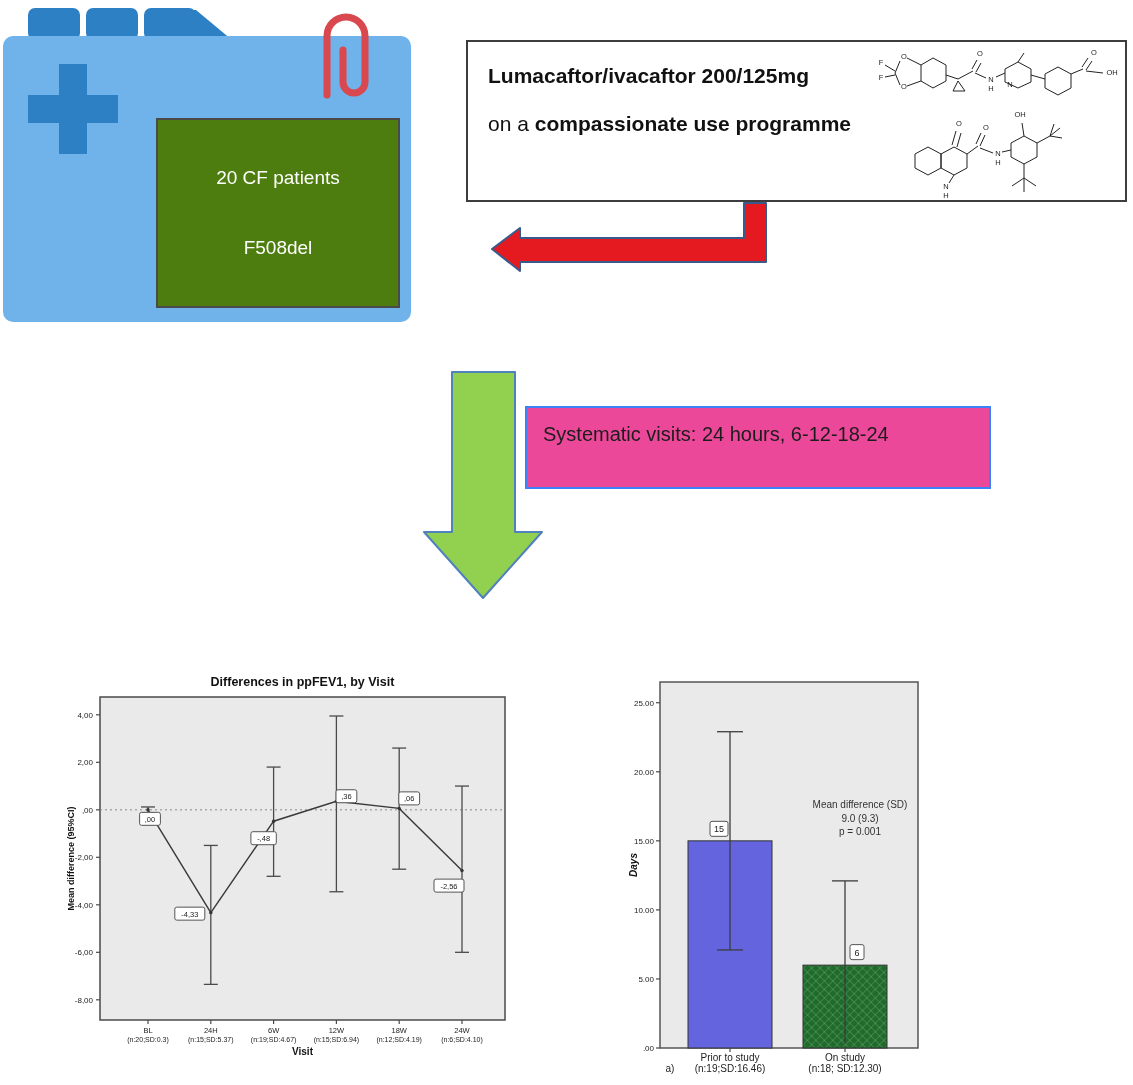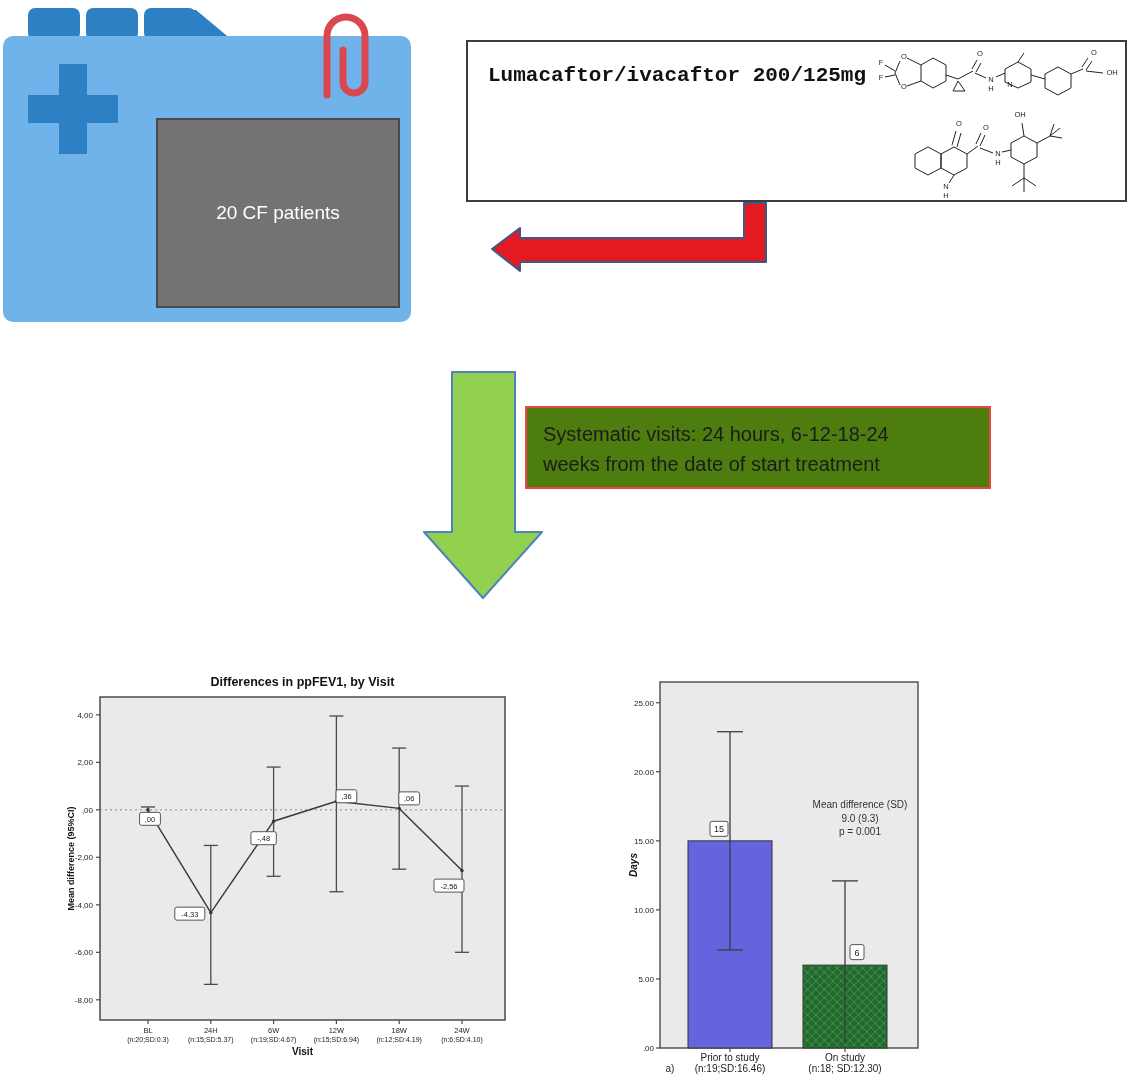--- a/index.html
+++ b/index.html
@@ -7,51 +7,53 @@
           font-family:"Liberation Sans",sans-serif;}
   .abs{position:absolute;}
   
   .note-box{left:156px;top:118px;width:240px;height:186px;border:2px solid #4a4a4a;
             display:flex;flex-direction:column;justify-content:space-evenly;text-align:center;}
   .note-line{color:#fff;font-size:19px;}
   
   .drug-box{left:466px;top:40px;width:661px;height:162px;background:#fff;border:2px solid #3d3d3d;box-sizing:border-box;}
   .drug-text{position:absolute;left:20px;top:10px;width:420px;}
   .drug-line{font-size:21px;color:#111;line-height:48px;white-space:nowrap;}
-  .bold{font-weight:bold;font-family:Liberation Mono, monospace;}
+  .bold{font-weight:bold;}
   .mol{position:absolute;}
   
-  .visits-box{left:525px;top:406px;width:466px;height:83px;border:2px solid #ef4444;background:#4d7c0f;
+  .visits-box{left:525px;top:406px;width:466px;height:83px;border:2px solid #3b82f6;background:#ec4899;
               box-sizing:border-box;padding:11px 16px;}
   .visits-line{font-size:20px;color:#1c1c1c;line-height:30px;white-space:nowrap;}
   svg text{font-family:"Liberation Sans",sans-serif;}
 </style>
 </head>
 <body>
 
 <div id="canvas">
 
   <svg class="abs" style="left:0;top:0" width="420" height="330">
     <rect x="28" y="8" width="52" height="32" rx="7" fill="#2E80C4"></rect>
     <rect x="86" y="8" width="52" height="32" rx="7" fill="#2E80C4"></rect>
     <rect x="144" y="8" width="52" height="32" rx="7" fill="#2E80C4"></rect>
     <polygon points="170,10 196,10 232,40 170,40" fill="#2E80C4"></polygon>
     <rect x="3" y="36" width="408" height="286" rx="10" fill="#6FB3EA"></rect>
     <rect x="59" y="64" width="28" height="90" fill="#2E80C4"></rect>
     <rect x="28" y="95" width="90" height="28" fill="#2E80C4"></rect>
     <path d="M327,95 V36 a19,19 0 0 1 38,0 V82 a11,11 0 0 1 -22,0 V50" fill="none" stroke="#D9474F" stroke-width="7" stroke-linecap="round"></path>
   </svg>
 
-  <div class="abs note-box" style="background:#737373">
+  <div class="abs note-box" style="background:#4d7c0f">
     <div class="note-line">20 CF patients</div>
+    <div class="note-line">F508del</div>
   </div>
 
   <div class="abs drug-box">
     <div class="drug-text">
       <div class="drug-line bold">Lumacaftor/ivacaftor 200/125mg</div>
+      <div class="drug-line"><span>on a </span><span class="bold">compassionate use programme</span></div>
     </div>
     <svg id="mol-lumacaftor" class="mol" style="left:405px;top:3px" width="250" height="72" viewBox="0 0 250 72">
         <line x1="12" y1="20" x2="22" y2="26" stroke="#222" stroke-width="1"></line>
         <line x1="12" y1="32" x2="22" y2="30" stroke="#222" stroke-width="1"></line>
         <line x1="22" y1="28" x2="27" y2="16" stroke="#222" stroke-width="1"></line>
         <line x1="22" y1="28" x2="27" y2="40" stroke="#222" stroke-width="1"></line>
         <line x1="34" y1="13" x2="48" y2="20" stroke="#222" stroke-width="1"></line>
         <line x1="34" y1="41" x2="48" y2="36" stroke="#222" stroke-width="1"></line>
         <line x1="73" y1="30" x2="85" y2="34" stroke="#222" stroke-width="1"></line>
         <line x1="85" y1="36" x2="80" y2="46" stroke="#222" stroke-width="1"></line>
@@ -121,21 +123,20 @@
   <svg class="abs" style="left:480px;top:200px" width="300" height="80">
     <path d="M264,3 L264,38 L40,38 L40,28 L12,49 L40,71 L40,62 L286,62 L286,3 Z" fill="#E51A20" stroke="#3A5A8C" stroke-width="2" stroke-linejoin="round"></path>
   </svg>
 
   <svg class="abs" style="left:415px;top:368px" width="140" height="236">
     <polygon points="37,4 100,4 100,164 127,164 68,230 9,164 37,164" fill="#92D050" stroke="#4F81BD" stroke-width="2" stroke-linejoin="round"></polygon>
   </svg>
 
   <div class="abs visits-box">
     <div class="visits-line">Systematic visits: 24 hours, 6-12-18-24</div>
-    <div class="visits-line">weeks from the date of start treatment</div>
   </div>
 
   <svg id="chart-left-svg" class="abs" style="left:60px;top:668px" width="460" height="417">
       <text x="242.5" y="18" text-anchor="middle" font-size="12.5" font-weight="bold" fill="#111">Differences in ppFEV1, by Visit</text>
       <rect x="40" y="29" width="405" height="323" fill="#EAEAEA" stroke="#4a4a4a" stroke-width="1.5"></rect>
       <line x1="40" y1="141.8125" x2="445" y2="141.8125" stroke="#8a8a8a" stroke-width="1" stroke-dasharray="2,3"></line>
       <line x1="36" y1="46.8125" x2="40" y2="46.8125" stroke="#4a4a4a" stroke-width="1.2"></line>
       <text x="33" y="49.8125" text-anchor="end" font-size="8" fill="#222">4,00</text>
       <line x1="36" y1="94.3125" x2="40" y2="94.3125" stroke="#4a4a4a" stroke-width="1.2"></line>
       <text x="33" y="97.3125" text-anchor="end" font-size="8" fill="#222">2,00</text>

